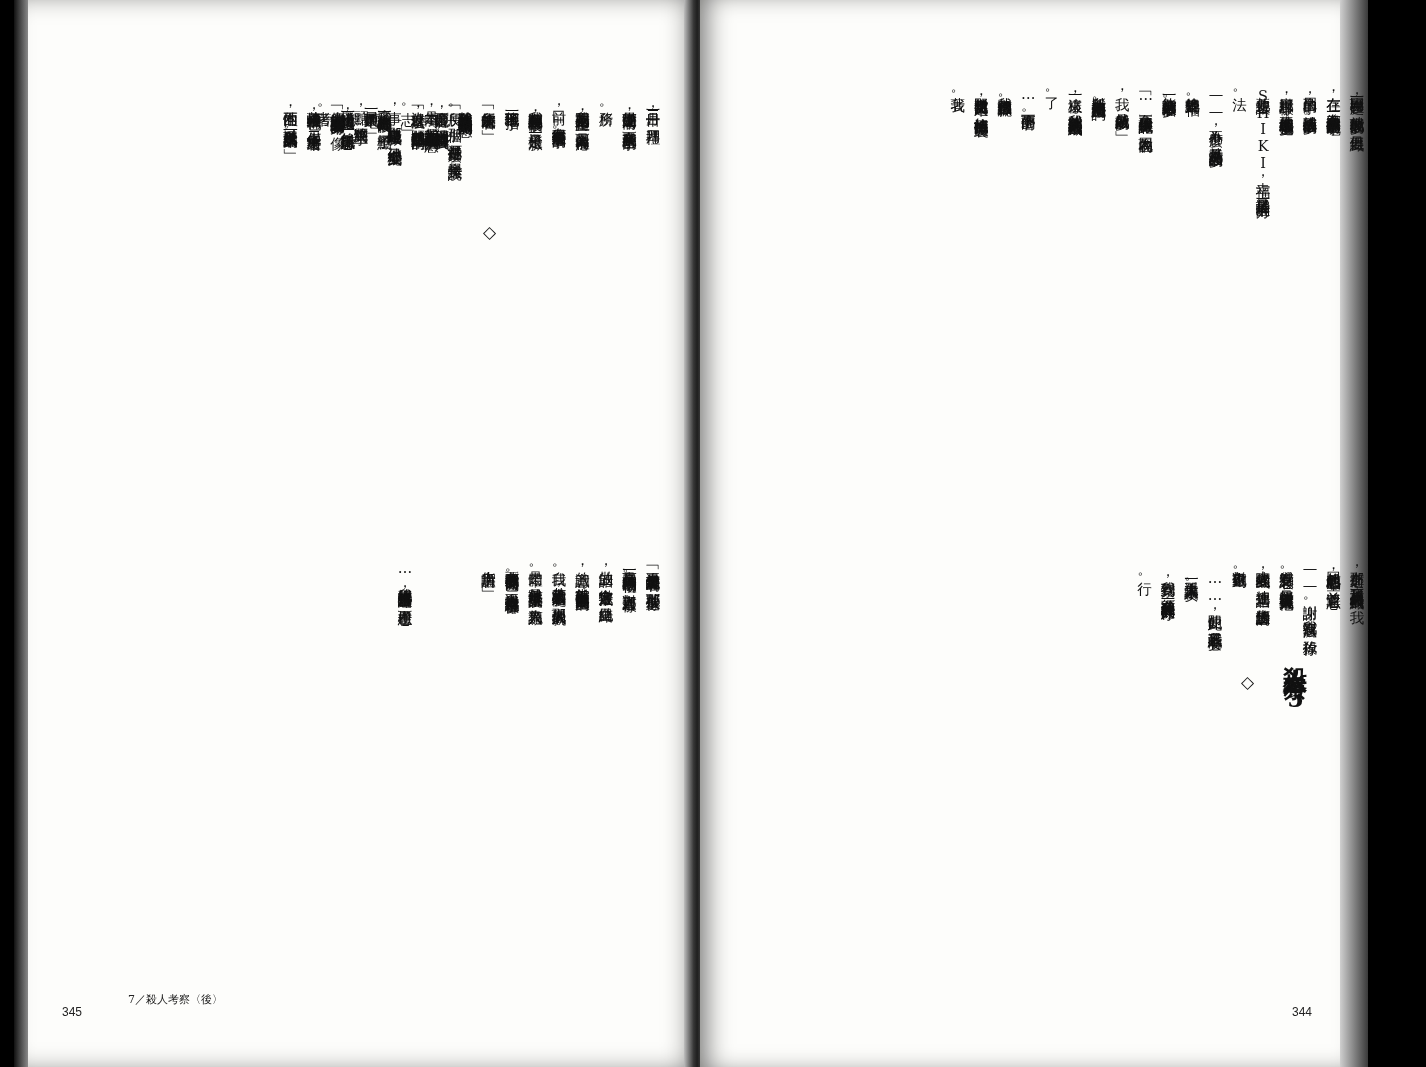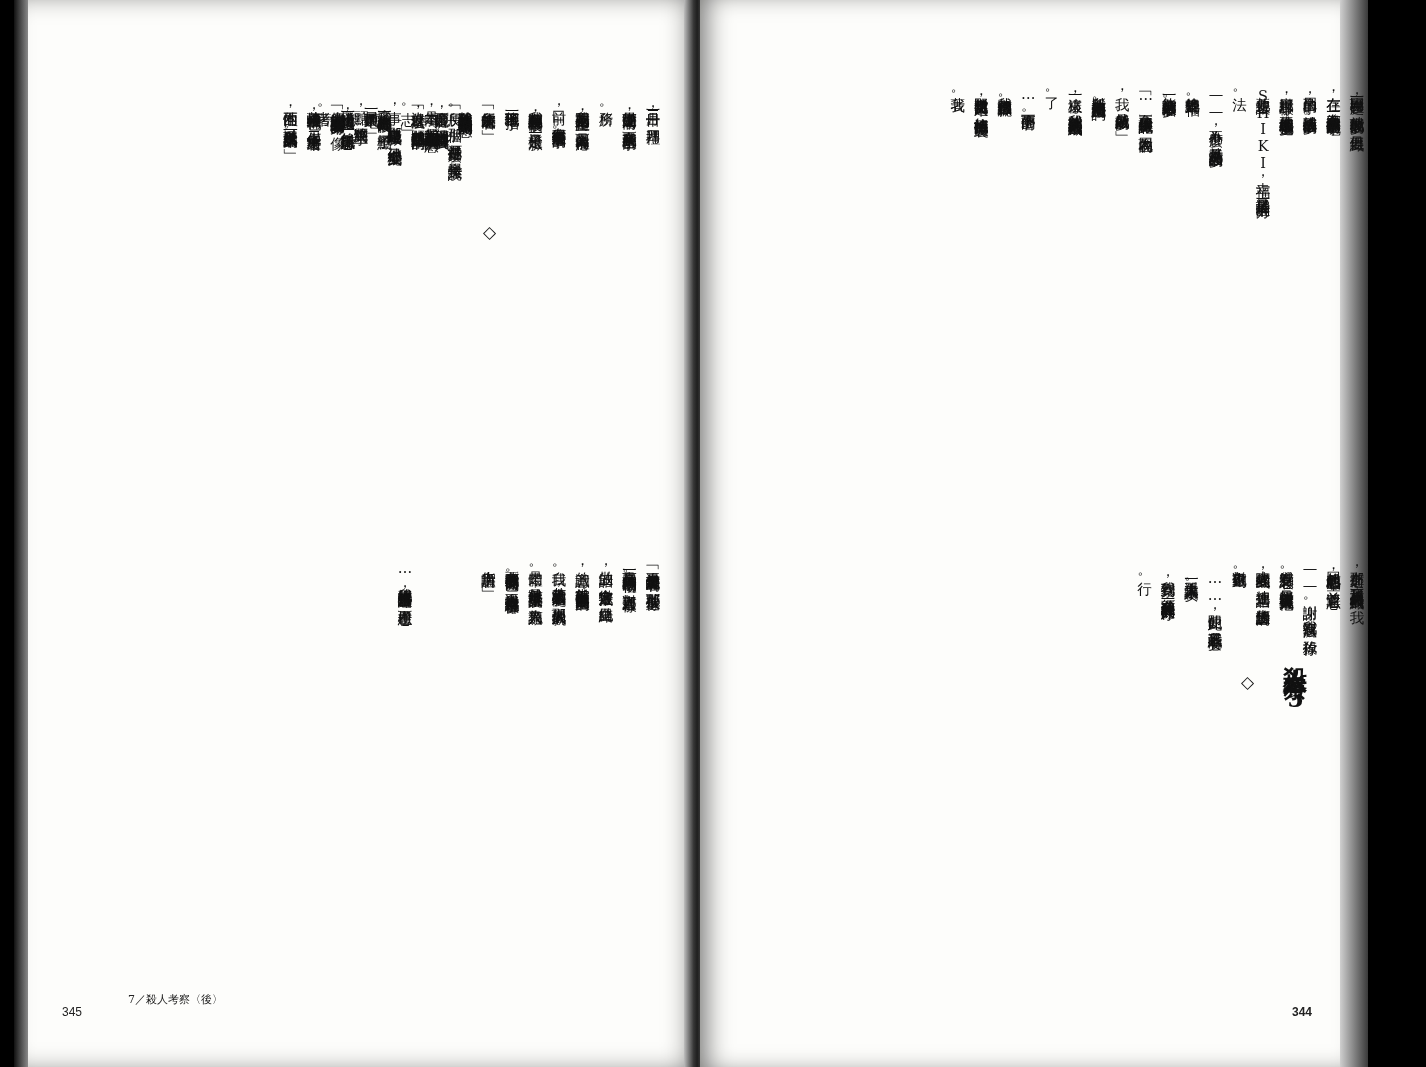--- a/index.html
+++ b/index.html
@@ -84,21 +84,20 @@
     position: absolute;
     top: 672px; right: 172px;
     font-size: 17px; color: #111;
   }
   #rp-block-c { top: 570px; right: 200px; height: 420px; }
   #rp-folio {
     position: absolute;
     left: 1292px; top: 1005px;
     font-size: 12px; color: #222;
     font-family: "Liberation Sans", sans-serif;
-    font-weight: bold;
   }
 
   
   #lp-block-a { top: 100px; right: 762px; height: 430px; }
   #lp-diamond {
     position: absolute;
     top: 222px; right: 930px;
     font-size: 17px; color: #111;
   }
   #lp-block-b { top: 100px; right: 960px; height: 430px; }

